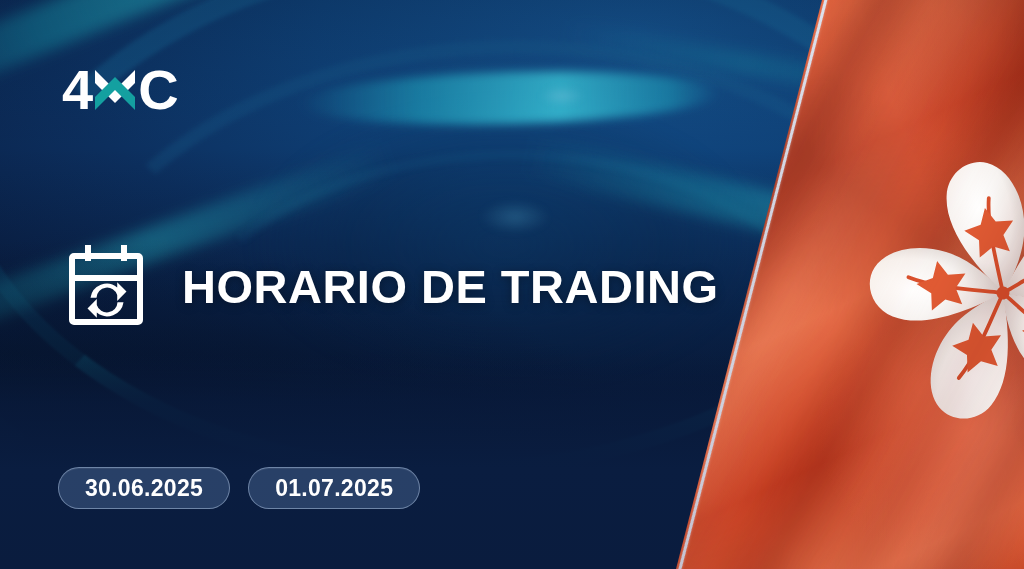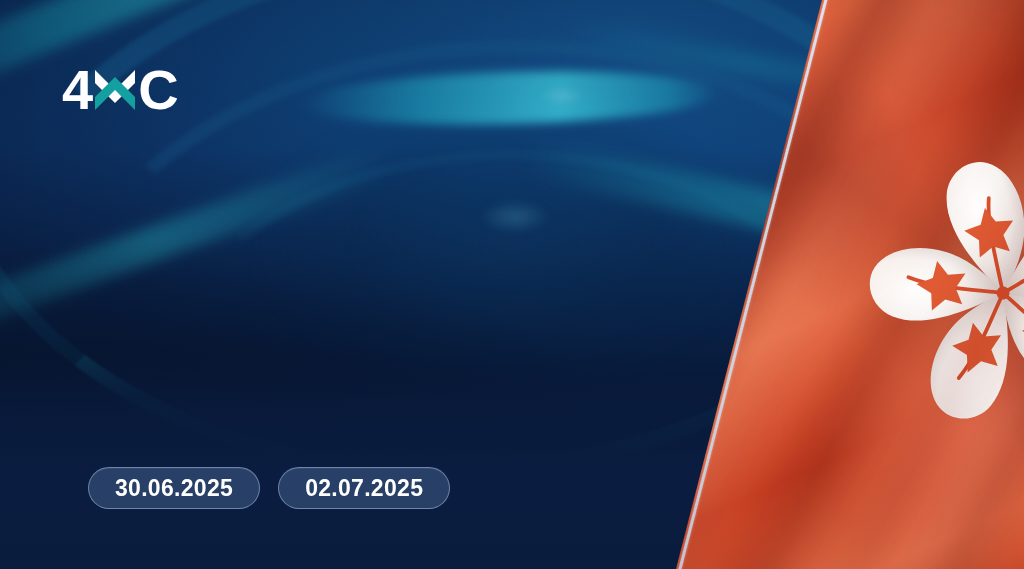--- a/index.html
+++ b/index.html
@@ -197,21 +197,21 @@
     font-size: 47px;
     letter-spacing: .5px;
     color: #ffffff;
     white-space: nowrap;
     text-shadow: 0 2px 10px rgba(0,0,0,.35);
   }
 
   
   .pills {
     position: absolute;
-    left: 88px; bottom: 60px;
+    left: 58px; bottom: 60px;
     display: flex;
     gap: 18px;
   }
   .pill {
     height: 40px;
     padding: 0 26px;
     display: flex;
     align-items: center;
     justify-content: center;
     border-radius: 22px;
@@ -400,19 +400,42 @@
     <span class="logo-4">4</span>
     <span class="logo-x">
       <svg viewBox="0 0 44 52" width="44" height="52" aria-hidden="true">
         <path d="M2 6 L22 26 L42 6 L42 19 L22 39 L2 19 Z" fill="#ffffff"></path>
         <path d="M2 46 L22 26 L42 46 L42 33 L22 13 L2 33 Z" fill="#14a0a0"></path>
       </svg>
     </span>
     <span class="logo-c">C</span>
   </div>
 
+  <div class="headline-row">
+    <span class="cal-icon">
+      <svg viewBox="0 0 86 86" width="86" height="86" aria-hidden="true">
+        <g fill="none" stroke="#ffffff" stroke-width="6">
+
+          <path d="M24 5 v10" stroke-linecap="square"></path>
+          <path d="M60 5 v10" stroke-linecap="square"></path>
+
+          <rect x="8" y="13" width="68" height="66" rx="2"></rect>
+
+          <path d="M8 35 h68"></path>
+        </g>
+
+        <g fill="#ffffff" transform="translate(43,57)">
+          <path d="M-16.5 -2.2 A16.5 16.5 0 0 1 10.2 -12.6 L10.2 -17.8 L19.5 -8.4 L10.2 1 L10.2 -5
+                   A10.6 10.6 0 0 0 -10.5 -2.2 Z"></path>
+          <path d="M16.5 2.2 A16.5 16.5 0 0 1 -10.2 12.6 L-10.2 17.8 L-19.5 8.4 L-10.2 -1 L-10.2 5
+                   A10.6 10.6 0 0 0 10.5 2.2 Z"></path>
+        </g>
+      </svg>
+    </span>
+    <span class="headline">HORARIO DE TRADING</span>
+  </div>
 
   <div class="pills">
     <span class="pill">30.06.2025</span>
-    <span class="pill">02.07.2025</span>
+    <span class="pill">01.07.2025</span>
   </div>
 
 </div>
 
 </body></html>

